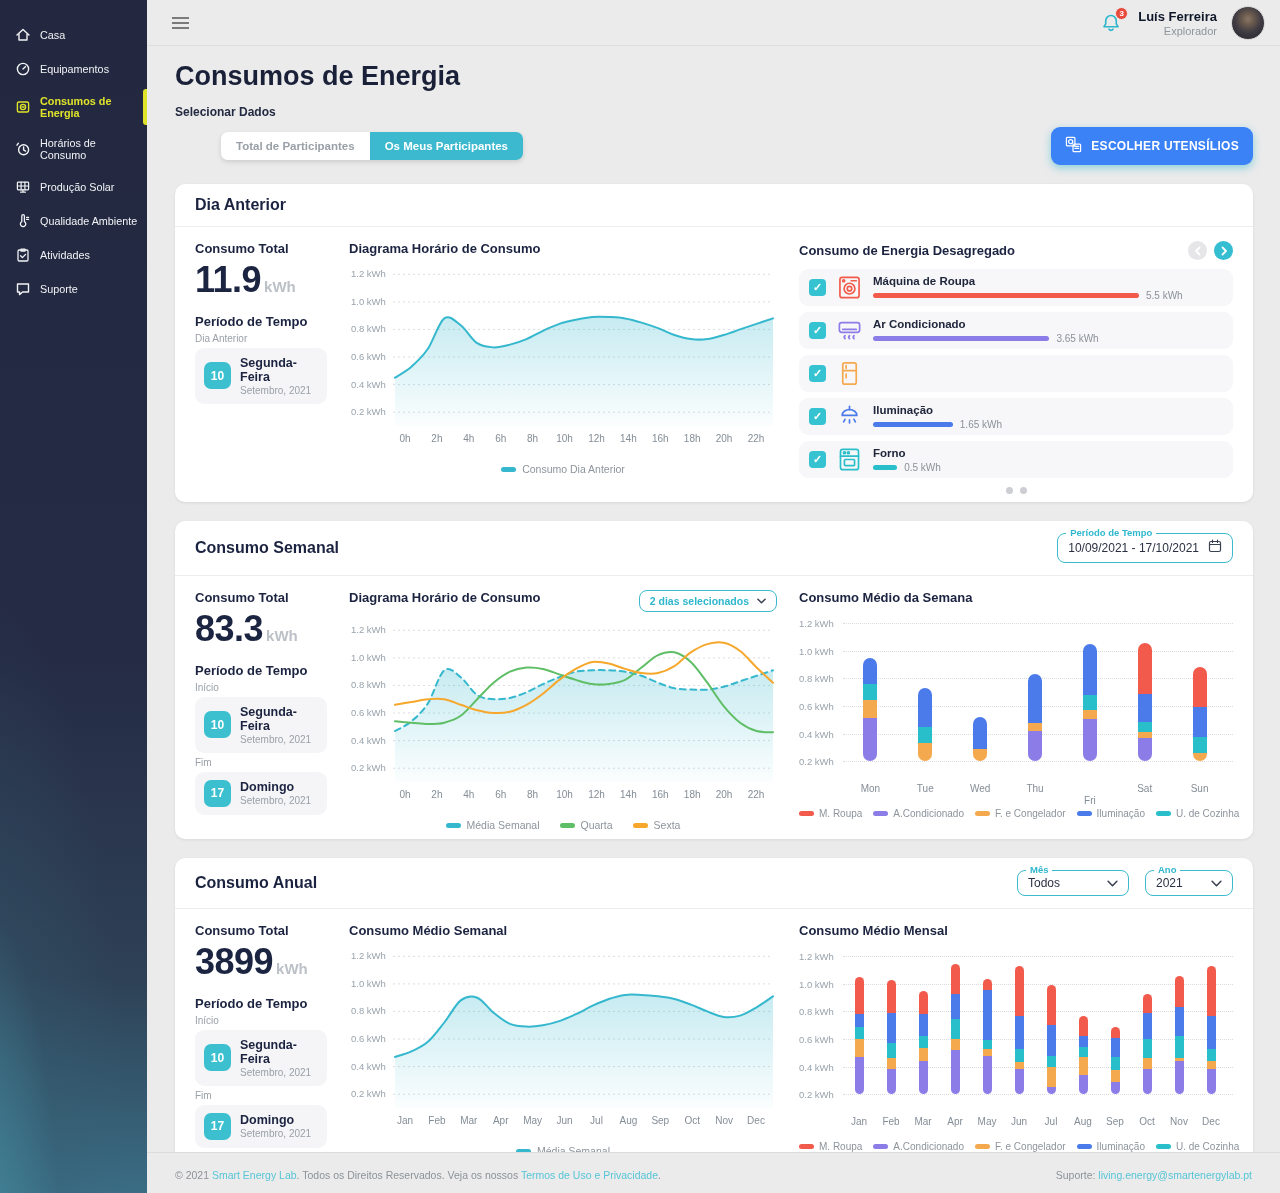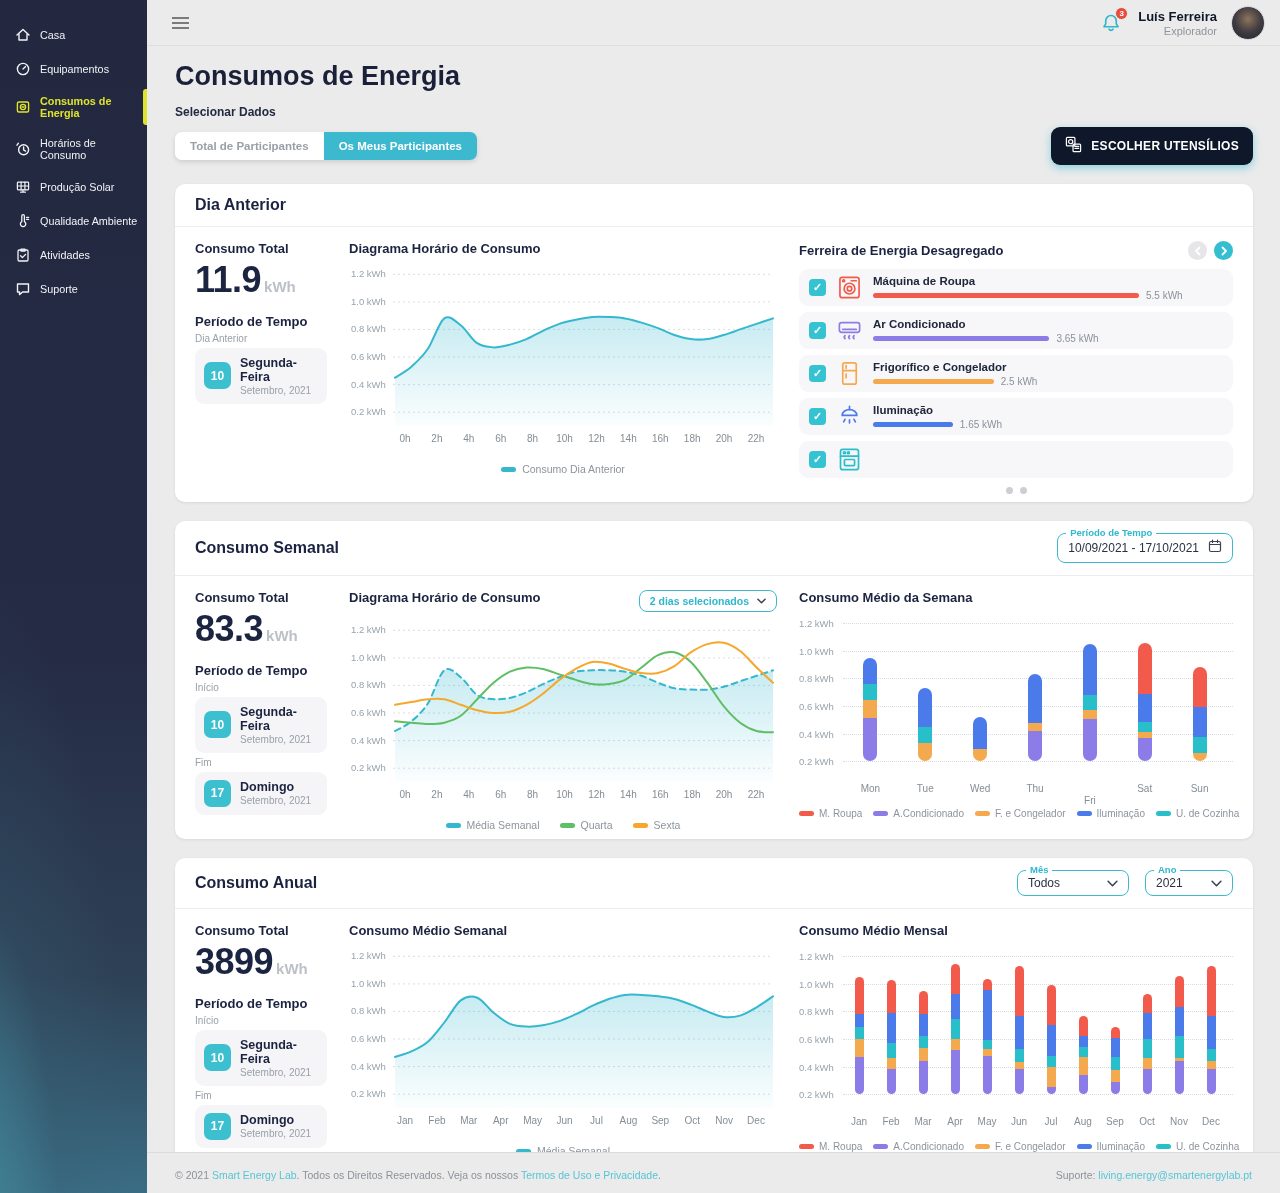--- a/index.html
+++ b/index.html
@@ -34,25 +34,25 @@
   .user-meta { text-align:right; }
   .user-name { font-size:13px; font-weight:700; color:#0f172a; }
   .user-role { font-size:11px; color:#8f959b; margin-top:1px; }
   .avatar { width:34px; height:34px; border-radius:50%; background: radial-gradient(circle at 50% 38%, #8a7666 0%, #6e5d50 20%, #3f3b42 52%, #25232a 100%); border:1px solid #d6d6d6; }
 
   
   main { position:absolute; left:147px; top:46px; right:0; }
   .page-title { font-size:27px; font-weight:700; color:#192038; margin:15px 28px 0; }
   .select-label { font-size:12px; font-weight:700; color:#232a41; margin:13px 28px 0; }
   .controls-row { display:flex; justify-content:space-between; align-items:center; margin:8px 27px 0 28px; }
-  .toggle { display:flex; border-radius:7px; box-shadow:0 2px 5px rgba(0,0,0,.13); }
+  .toggle { display:flex; border-radius:7px; box-shadow:0 2px 5px rgba(0,0,0,.13);margin-left:46px; }
   .toggle-btn { padding:8px 15px; font-size:11.5px; font-weight:700; cursor:pointer; }
   .toggle-btn.inactive { background:#fff; color:#9aa0a8; border-radius:7px 0 0 7px; }
   .toggle-btn.active { background:#3cb9cf; color:#fff; border-radius:0 7px 7px 0; }
-  .utensils-btn { display:flex; align-items:center; gap:9px; background:#0f172a; color:#fff; font-weight:700; font-size:12px; letter-spacing:.3px; padding:9px 14px; border-radius:9px; box-shadow:0 3px 8px rgba(60,185,207,.55); cursor:pointer; }
+  .utensils-btn { display:flex; align-items:center; gap:9px; background:#3b82f6; color:#fff; font-weight:700; font-size:12px; letter-spacing:.3px; padding:9px 14px; border-radius:9px; box-shadow:0 3px 8px rgba(60,185,207,.55); cursor:pointer; }
 
   .card { background:#fff; border-radius:10px; margin:19px 27px 0 28px; box-shadow:0 1px 3px rgba(20,30,60,.09); }
   .card-header { display:flex; justify-content:space-between; align-items:center; padding:12px 20px; border-bottom:1px solid #ededf1; }
   .card-title { font-size:16px; font-weight:700; color:#1b2340; }
   .card-body { display:grid; grid-template-columns:132px 428px 1fr; gap:22px; padding:14px 20px 8px; }
 
   .col-label { font-size:13px; font-weight:700; color:#1b2340; }
   .big-number { font-size:36px; font-weight:800; color:#1b2440; line-height:1.05; margin-top:5px; letter-spacing:-.5px; }
   .big-number .unit { font-size:15px; font-weight:700; color:#bcc1c7; margin-left:3px; letter-spacing:0; }
   .period-head { margin-top:15px; }
@@ -290,21 +290,21 @@
             </svg></div>
         <div class="legend" id="legend-daily-hourly">
             <div class="legend-item">
               <span class="legend-swatch" style="background: rgb(53, 184, 206);"></span>
               <span>Consumo Dia Anterior</span>
             </div>
           </div>
       </div>
       <div>
         <div class="disagg-head">
-          <div class="chart-title">Ferreira de Energia Desagregado</div>
+          <div class="chart-title">Consumo de Energia Desagregado</div>
           <div class="arrows">
             <div class="arrow prev">
                 <svg width="8" height="10" viewBox="0 0 8 10" fill="none" stroke="#ffffff" stroke-width="1.8" stroke-linecap="round" stroke-linejoin="round">
                   <path d="M5.5 1.5 2 5l3.5 3.5"></path>
                 </svg>
               </div>
             <div class="arrow next">
                 <svg width="8" height="10" viewBox="0 0 8 10" fill="none" stroke="#ffffff" stroke-width="1.8" stroke-linecap="round" stroke-linejoin="round">
                   <path d="M2.5 1.5 6 5 2.5 8.5"></path>
                 </svg>
@@ -349,27 +349,20 @@
               </div>
             </div>
             <div class="app-row">
               <div class="cb">✓</div>
               <div class="app-icon" style="color: rgb(245, 169, 79);">
                 <svg width="100%" height="100%" viewBox="0 0 24 24" fill="none" stroke="currentColor" stroke-width="1.5" stroke-linecap="round" stroke-linejoin="round">
                   <rect x="6" y="2.5" width="12" height="19" rx="1.8"></rect>
                   <path d="M6 9.5h12M9 5v2.4M9 12.5v3.2"></path>
                 </svg>
               </div>
-              <div class="app-main">
-                <div class="app-name">Frigorífico e Congelador</div>
-                <div class="app-bar-row">
-                  <div class="app-bar" style="background: rgb(245, 169, 79); width: 34.5%;"></div>
-                  <div class="app-val">2.5 kWh</div>
-                </div>
-              </div>
             </div>
             <div class="app-row">
               <div class="cb">✓</div>
               <div class="app-icon" style="color: rgb(75, 123, 234);">
                 <svg width="100%" height="100%" viewBox="0 0 24 24" fill="none" stroke="currentColor" stroke-width="1.5" stroke-linecap="round" stroke-linejoin="round">
                   <path d="M12 3v3"></path>
                   <path d="M5.5 11a6.5 5.2 0 0 1 13 0z"></path>
                   <path d="M8 14.5l-1.2 2.2M12 15v2.6M16 14.5l1.2 2.2"></path>
                 </svg>
               </div>
@@ -384,20 +377,27 @@
             <div class="app-row">
               <div class="cb">✓</div>
               <div class="app-icon" style="color: rgb(40, 191, 202);">
                 <svg width="100%" height="100%" viewBox="0 0 24 24" fill="none" stroke="currentColor" stroke-width="1.5" stroke-linecap="round" stroke-linejoin="round">
                   <rect x="4" y="3" width="16" height="18" rx="2"></rect>
                   <path d="M4 9h16"></path>
                   <circle cx="7.5" cy="6" r="0.9"></circle>
                   <circle cx="11" cy="6" r="0.9"></circle>
                   <rect x="7.5" y="12" width="9" height="5.5" rx="0.8"></rect>
                 </svg>
+              </div>
+              <div class="app-main">
+                <div class="app-name">Forno</div>
+                <div class="app-bar-row">
+                  <div class="app-bar" style="background: rgb(40, 191, 202); width: 6.9%;"></div>
+                  <div class="app-val">0.5 kWh</div>
+                </div>
               </div>
             </div>
           </div>
         <div class="dots">
           <div class="dot"></div>
           <div class="dot"></div>
         </div>
       </div>
     </div>
   </section>

